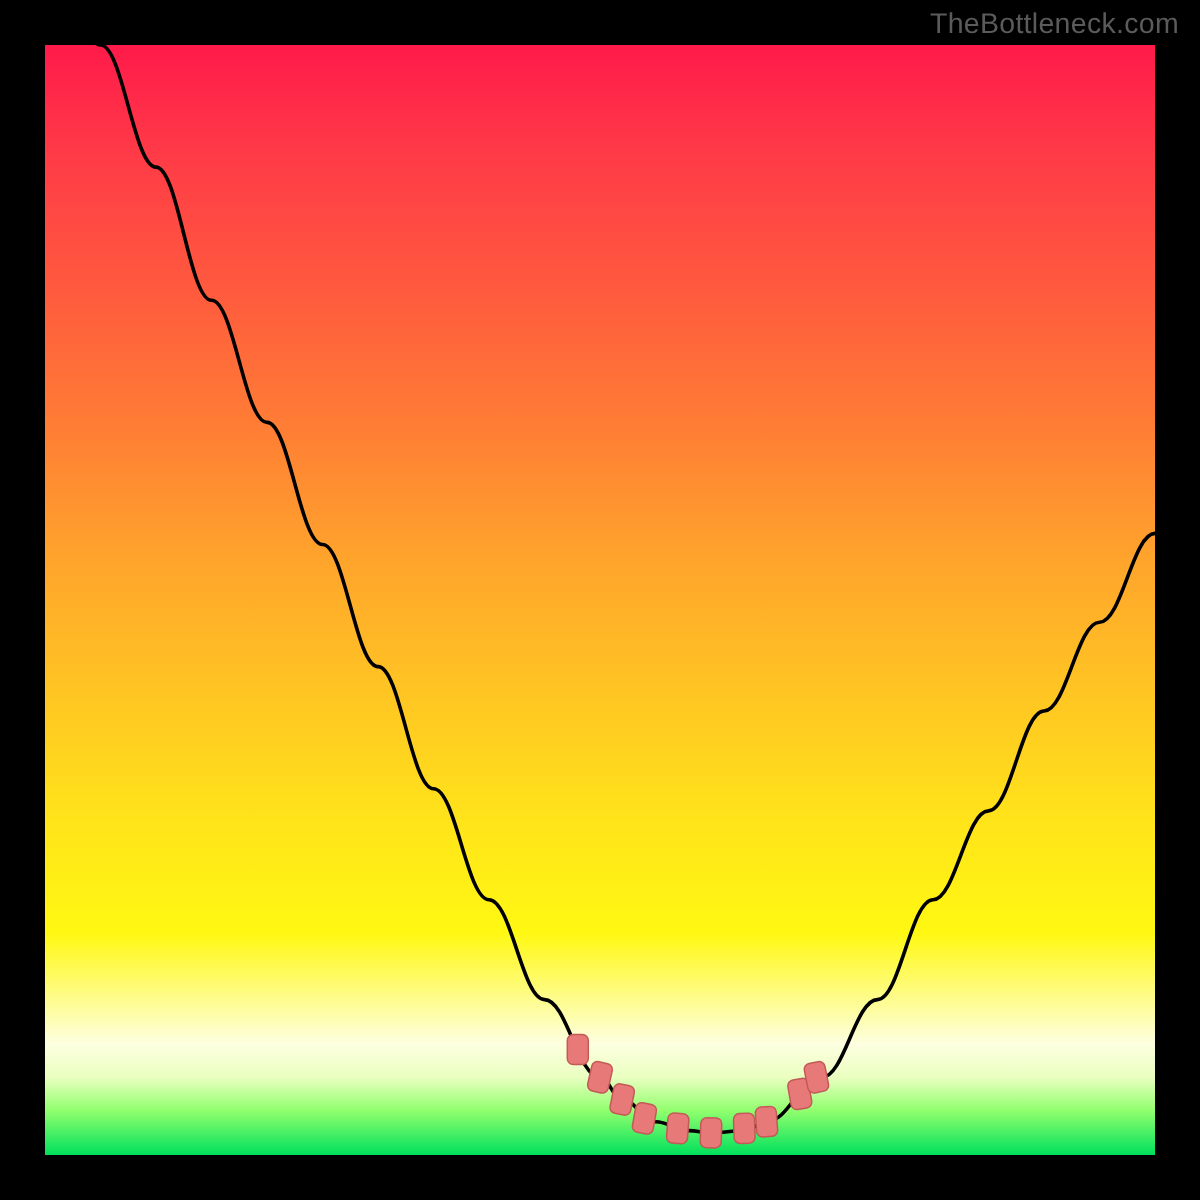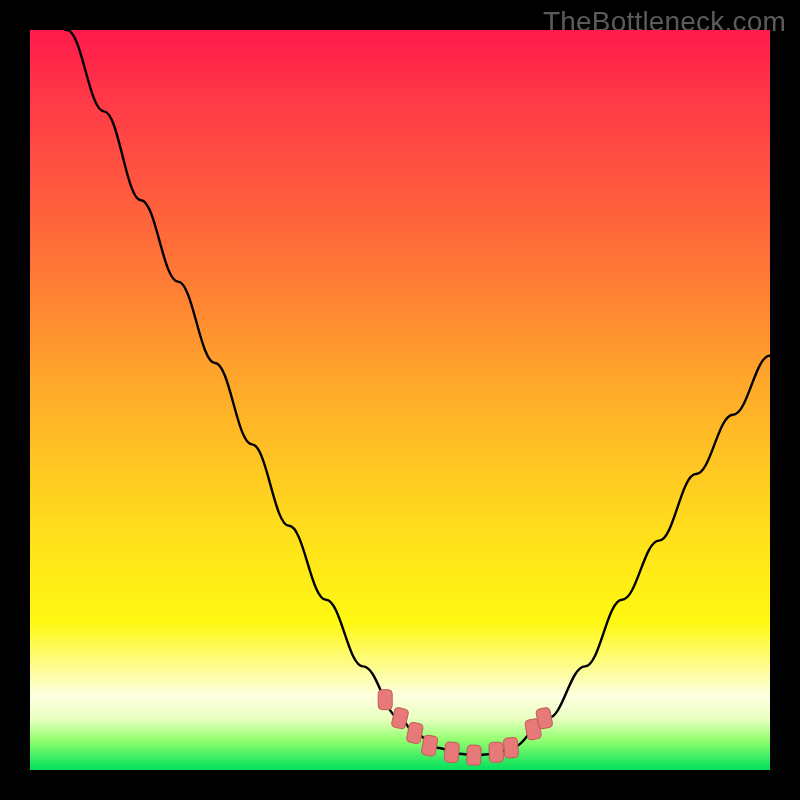--- a/index.html
+++ b/index.html
@@ -47,21 +47,21 @@
     left: 0; top: 0;
     width: 740px;
     height: 740px;
     overflow: visible;
   }
   .watermark {
     position: absolute;
     top: 6px;
     right: 14px;
     font-family: Arial, Helvetica, sans-serif;
-    font-size: 28px;
+    font-size: 19px;
     color: #5b5b5b;
     letter-spacing: 0.2px;
     user-select: none;
   }
 </style>
 </head>
 <body>
 
 <div class="stage">
   <div class="watermark">TheBottleneck.com</div>

